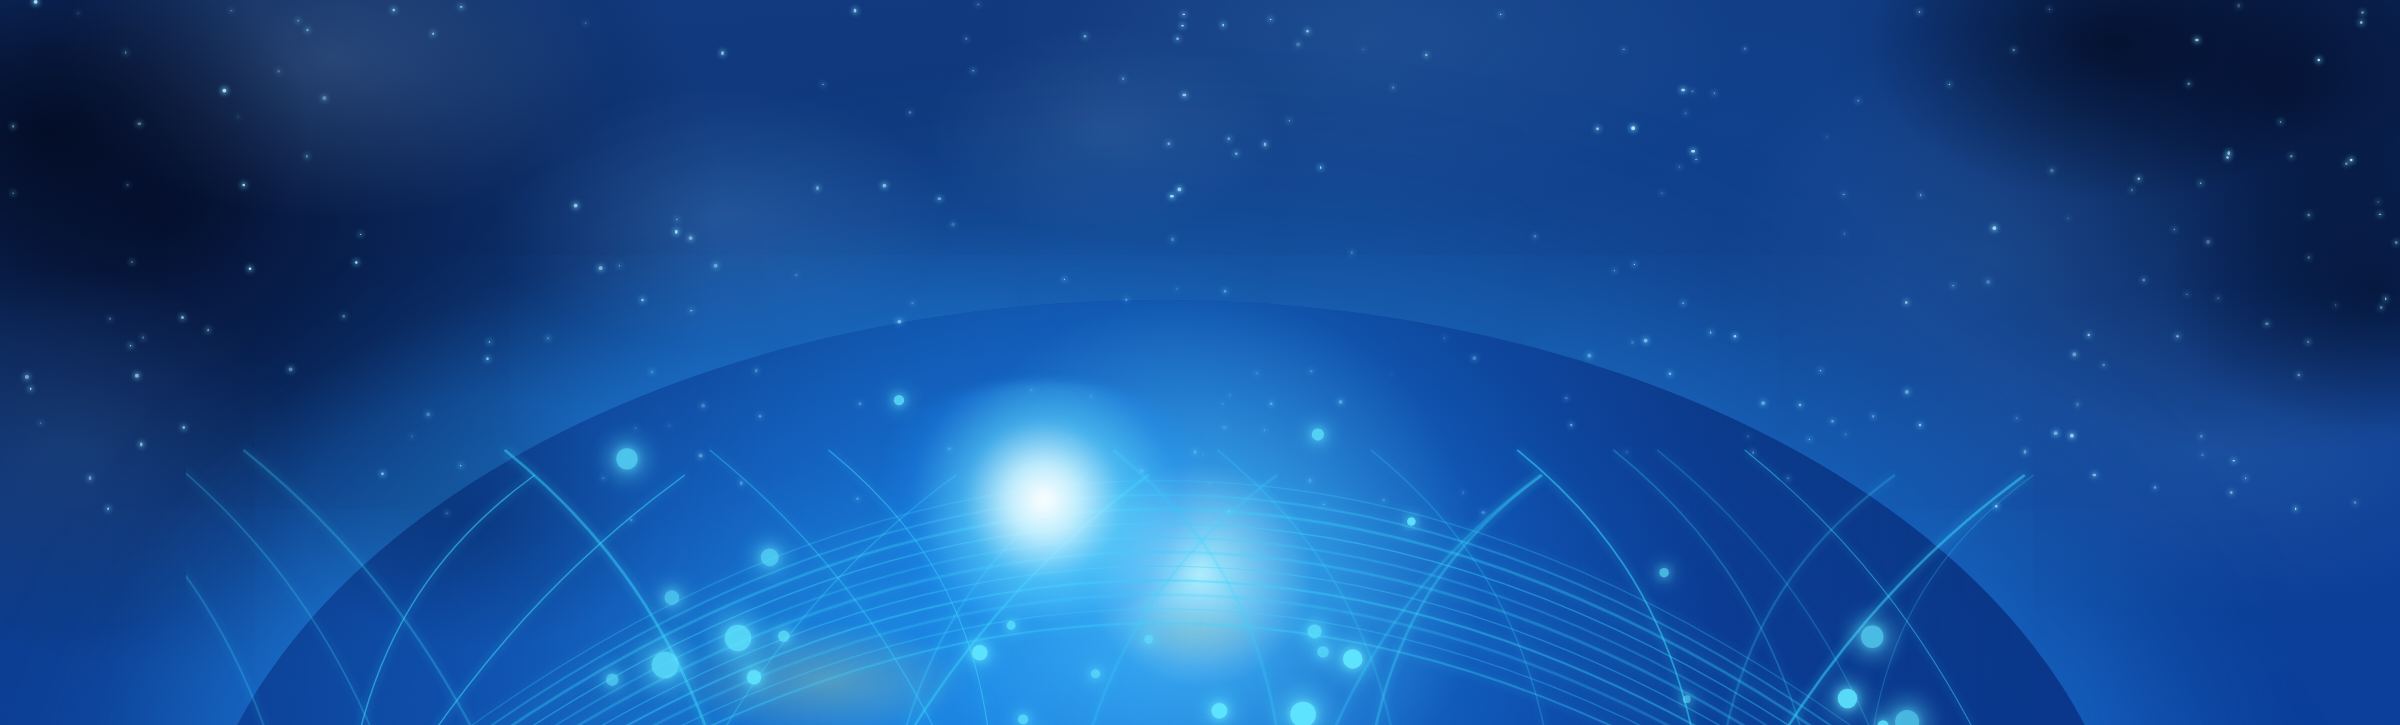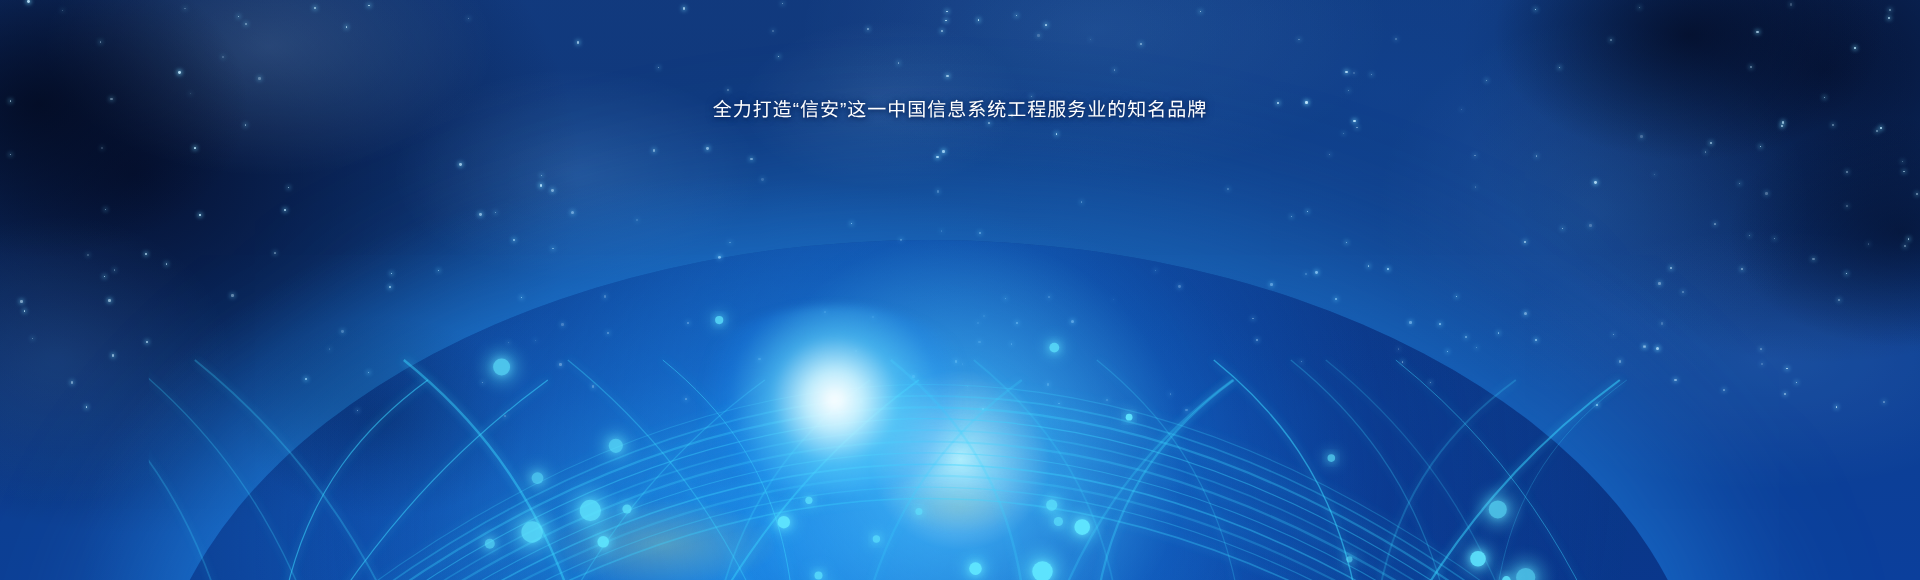--- a/index.html
+++ b/index.html
@@ -524,16 +524,15 @@
         <circle cx="305.2" cy="612.3" r="8.9" fill="#5fe6ff" opacity="0.86" filter="url(#gl)"></circle>
         <circle cx="635.0" cy="282.2" r="13.0" fill="#5fe6ff" opacity="0.30" filter="url(#gl2)"></circle>
         <circle cx="635.0" cy="282.2" r="6.2" fill="#5fe6ff" opacity="0.94" filter="url(#gl)"></circle>
         <circle cx="980.3" cy="177.2" r="7.1" fill="#5fe6ff" opacity="0.30" filter="url(#gl2)"></circle>
         <circle cx="980.3" cy="177.2" r="3.4" fill="#5fe6ff" opacity="0.94" filter="url(#gl)"></circle>
       </svg>
     <div class="globe-glow"></div>
   </div>
 
   <div class="text-block">
-    <p class="subline">全力打造“信安”这一中国信息系统工程服务业的知名品牌</p>
   </div>
 
 </div>
 
 </body></html>

